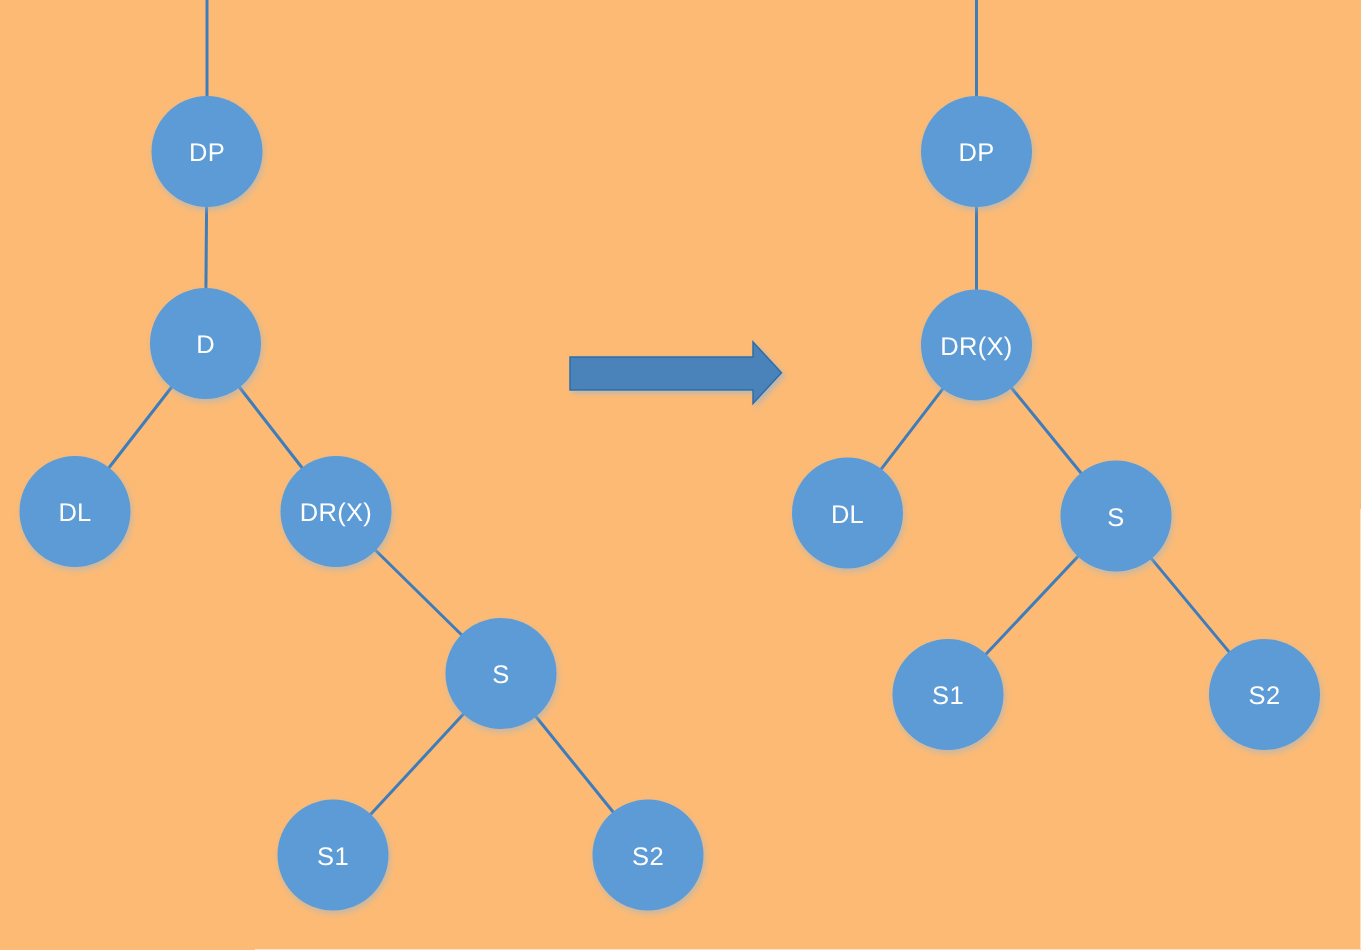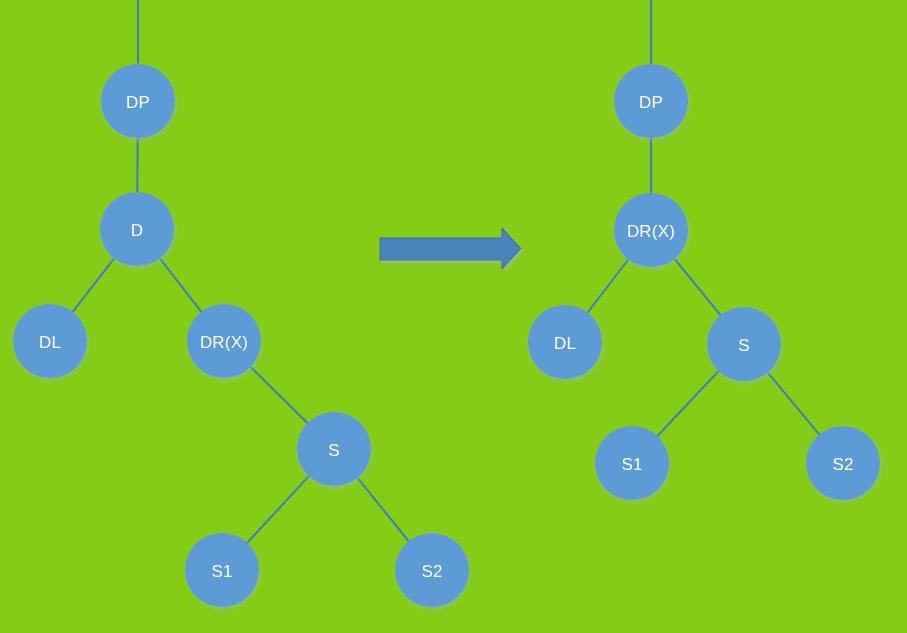--- a/index.html
+++ b/index.html
@@ -10,21 +10,21 @@
   body {
     width: 907px;
     height: 633px;
     font-family: "Liberation Sans", sans-serif;
     overflow: hidden;
   }
   #canvas {
     position: relative;
     width: 907px;
     height: 633px;
-    background: #84cc16;
+    background: #fdba74;
   }
   #diagram-svg {
     position: absolute;
     top: 0;
     left: 0;
     width: 907px;
     height: 633px;
     display: block;
   }
   .node-label {

